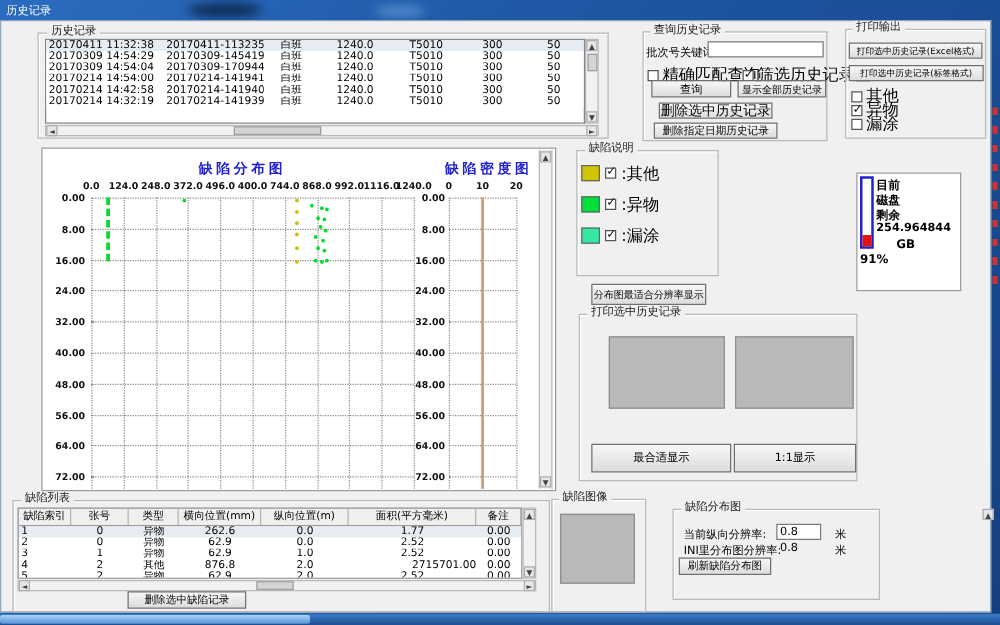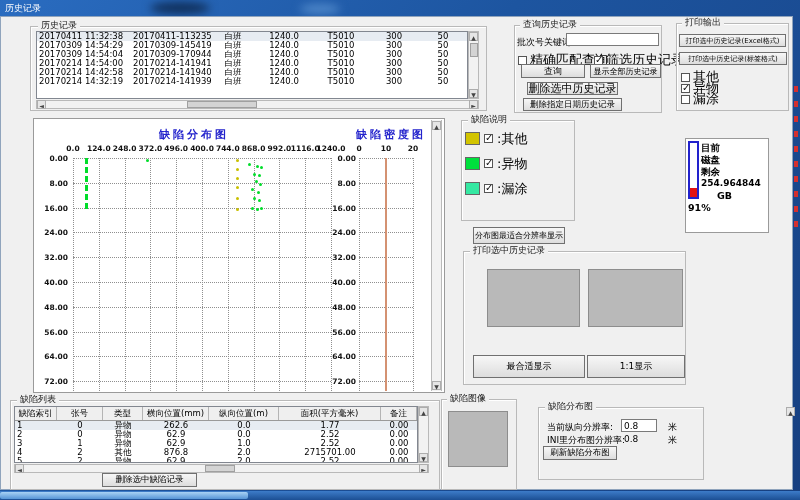--- a/index.html
+++ b/index.html
@@ -363,21 +363,21 @@
         <div class="cell" style="width: 70px;">1.0</div>
         <div class="cell" style="width: 102px;">2.52</div>
         <div class="cell" style="width: 36px;">0.00</div>
       </div>
       <div class="tbl-row">
         <div class="cell" style="width: 42px;">4</div>
         <div class="cell" style="width: 46px;">2</div>
         <div class="cell" style="width: 40px;">其他</div>
         <div class="cell" style="width: 66px;">876.8</div>
         <div class="cell" style="width: 70px;">2.0</div>
-        <div class="cell" style="width: 102px;">2715701.00</div>
+        <div class="cell" style="width: 102px; text-align: right;">2715701.00</div>
         <div class="cell" style="width: 36px;">0.00</div>
       </div>
       <div class="tbl-row">
         <div class="cell" style="width: 42px;">5</div>
         <div class="cell" style="width: 46px;">2</div>
         <div class="cell" style="width: 40px;">异物</div>
         <div class="cell" style="width: 66px;">62.9</div>
         <div class="cell" style="width: 70px;">2.0</div>
         <div class="cell" style="width: 102px;">2.52</div>
         <div class="cell" style="width: 36px;">0.00</div>

